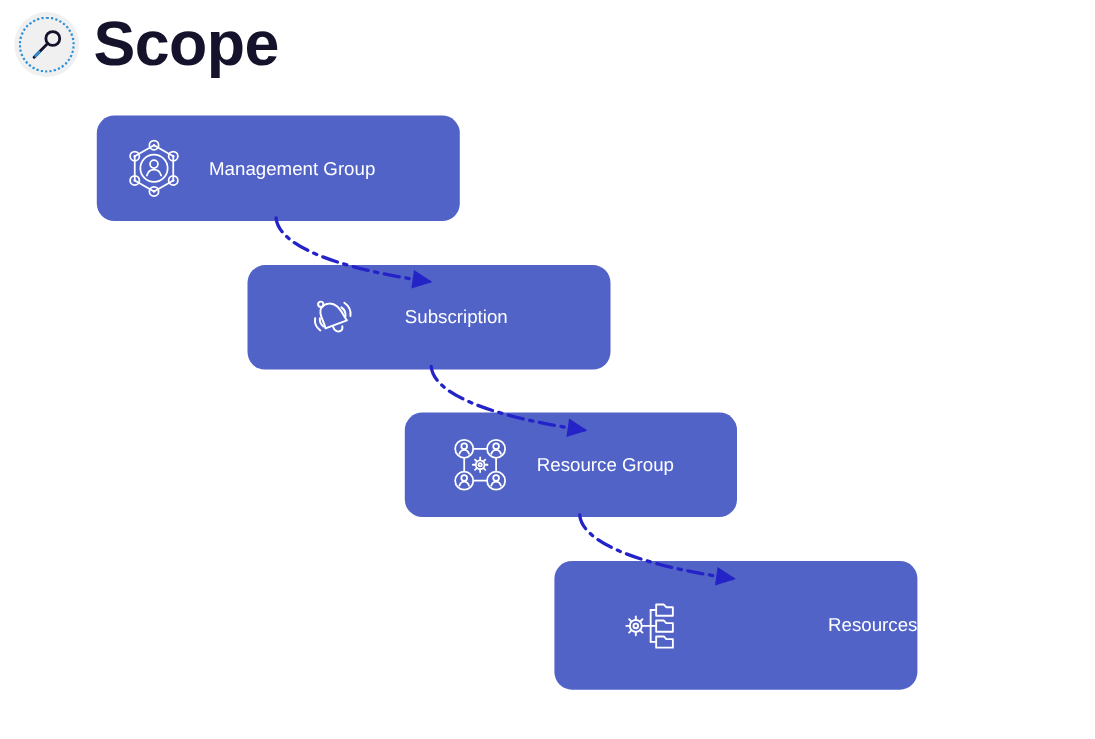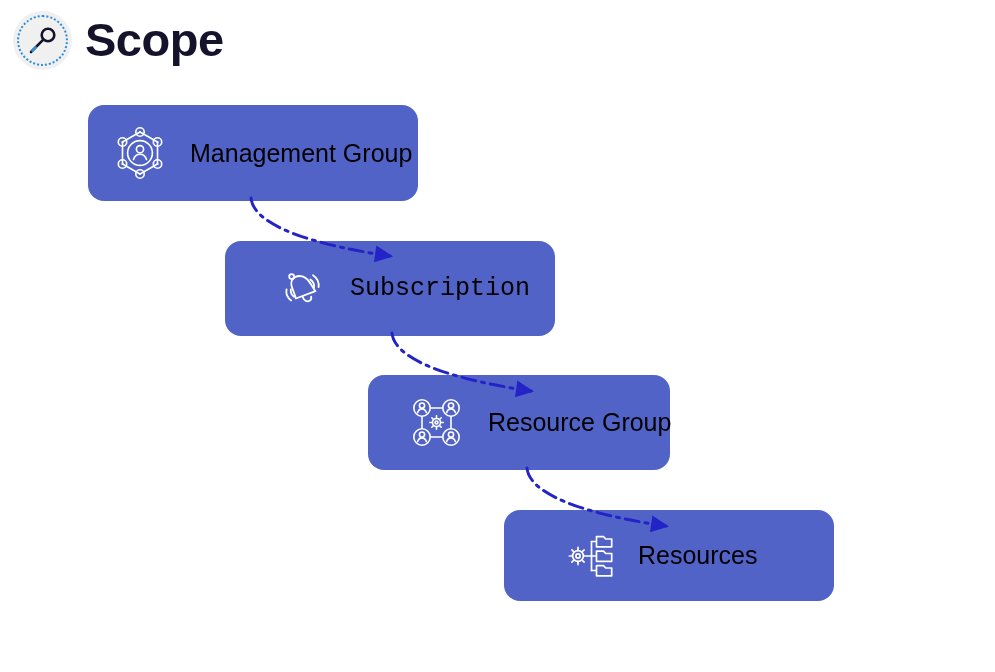--- a/index.html
+++ b/index.html
@@ -53,21 +53,21 @@
   .title-icon svg {
     position: absolute;
     left: 14px;
     top: 14px;
   }
 
   .page-title {
     position: absolute;
     left: 85px;
     top: 11px;
-    font-size: 47px;
+    font-size: 57px;
     font-weight: bold;
     color: #15132b;
     letter-spacing: -0.5px;
     line-height: 58px;
     white-space: nowrap;
   }
 
   
   .node {
     position: absolute;
@@ -78,37 +78,37 @@
     box-sizing: border-box;
     z-index: 3;
   }
   .node .node-icon {
     flex: 0 0 auto;
     display: flex;
     align-items: center;
     justify-content: center;
   }
   .node .node-label {
-    color: #000000;
-    font-size: 25px;
+    color: #ffffff;
+    font-size: 17px;
     font-weight: 400;
     white-space: nowrap;
     line-height: 1;
   }
 
   #node-0 { left: 88px;  top: 105px; width: 330px; height: 96px; padding-left: 24px; }
   #node-0 .node-label { margin-left: 22px; }
 
   #node-1 { left: 225px; top: 241px; width: 330px; height: 95px; padding-left: 55px; }
-  #node-1 .node-label { margin-left: 22px; font-family: Liberation Mono, monospace; }
+  #node-1 .node-label { margin-left: 40px; }
 
   #node-2 { left: 368px; top: 375px; width: 302px; height: 95px; padding-left: 42px; }
   #node-2 .node-label { margin-left: 22px; }
 
-  #node-3 { left: 504px; top: 510px; width: 330px; height: 91px; padding-left: 62px; }
+  #node-3 { left: 504px; top: 510px; width: 330px; height: 117px; padding-left: 62px; justify-content: space-between; }
   #node-3 .node-label { margin-left: 20px; }
 
   
   #connectors {
     position: absolute;
     left: 0;
     top: 0;
     width: 995px;
     height: 672px;
     z-index: 5;

